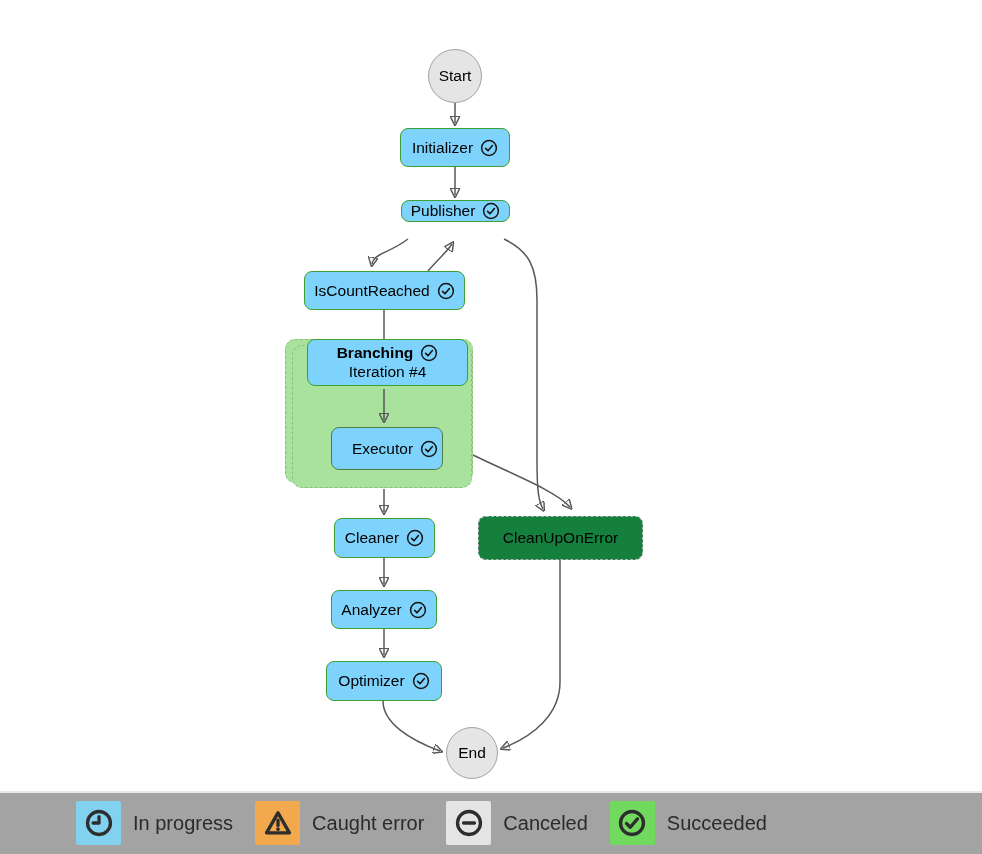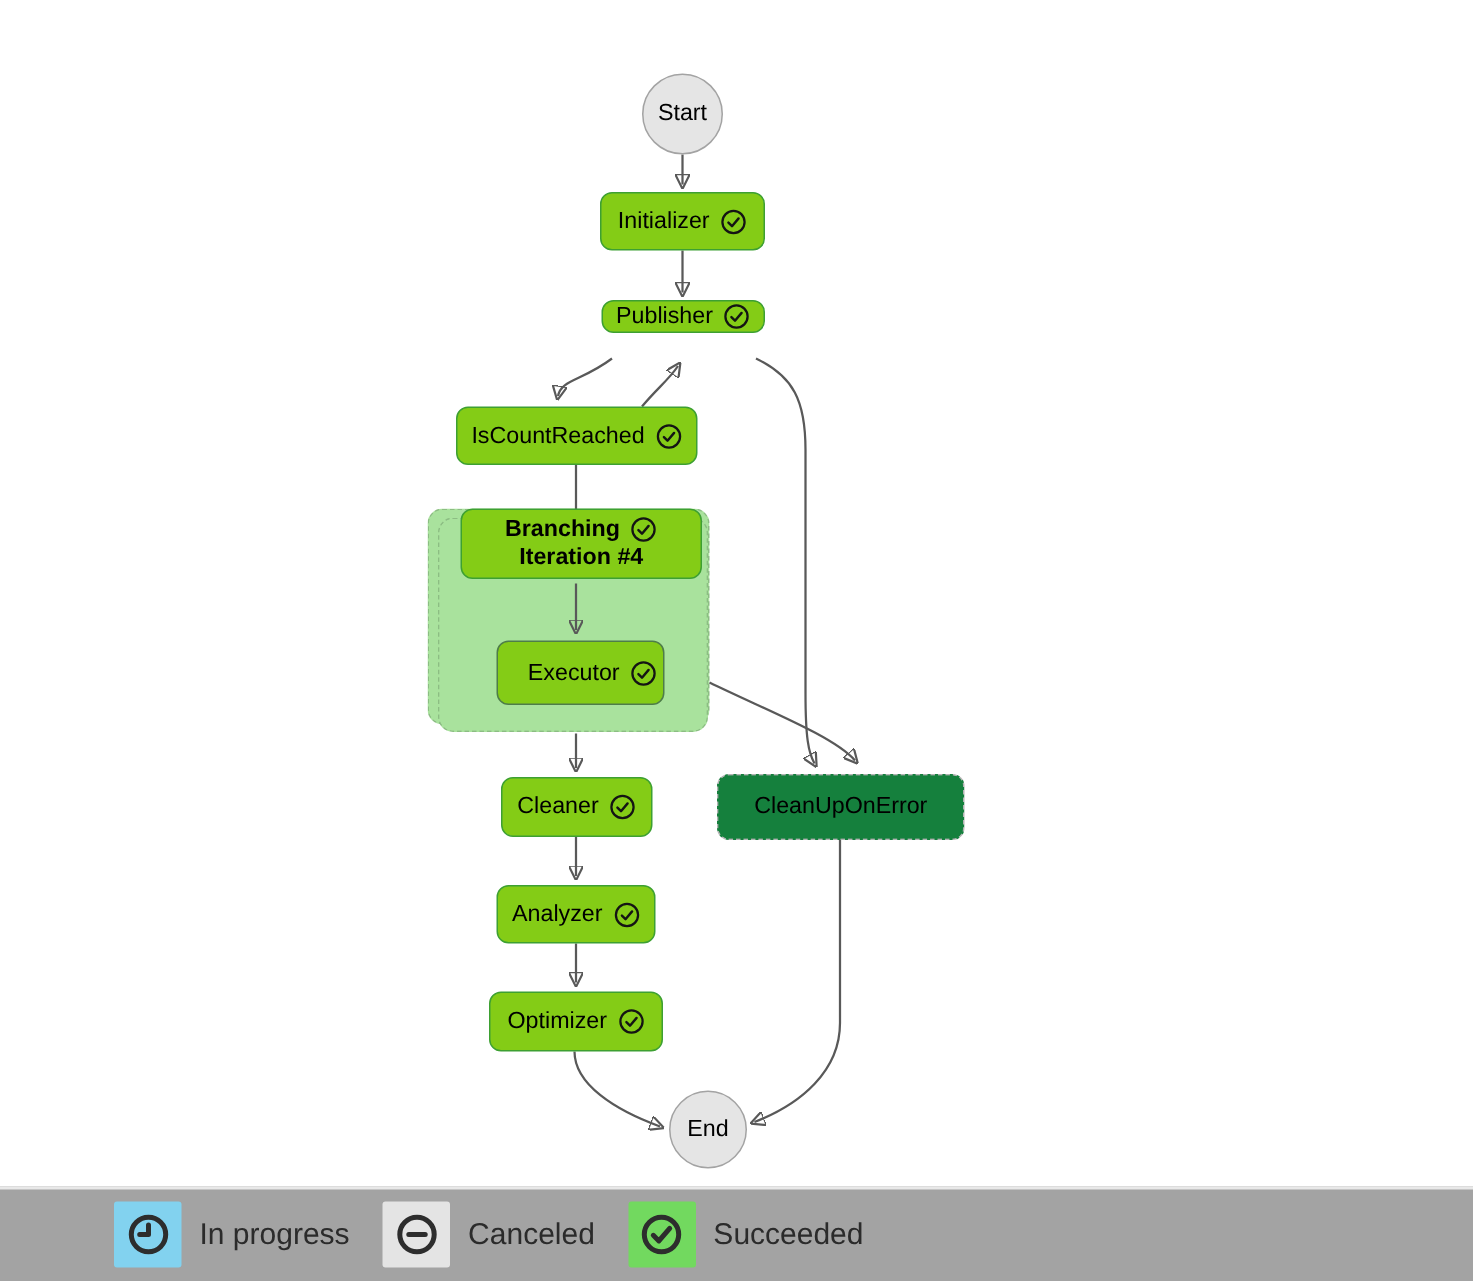--- a/index.html
+++ b/index.html
@@ -6,21 +6,21 @@
   body{
     width:982px;height:854px;position:relative;overflow:hidden;
     font-family:"Liberation Sans","DejaVu Sans",sans-serif;color:#000;
   }
   .canvas{position:absolute;left:0;top:0;width:982px;height:791px;}
   .edges{position:absolute;left:0;top:0;z-index:1;}
   .edges path{fill:none;stroke:#595959;stroke-width:1.5px;}
   .node{
     position:absolute;z-index:2;box-sizing:border-box;
     display:flex;align-items:center;justify-content:center;gap:7px;
-    background:#84cc16;border:1.5px solid #3da032;border-radius:8px;
+    background:#7dd3fc;border:1.5px solid #3da032;border-radius:8px;
     font-size:15.5px;color:#000;cursor:pointer;
   }
   .terminal{
     background:#e5e5e5;border:1.5px solid #a3a3a3;border-radius:50%;
     font-size:15.5px;
   }
   .chk{width:18px;height:18px;flex:0 0 auto;}
   .chk circle{fill:none;stroke:#141414;stroke-width:1.5px;}
   .chk path{fill:none;stroke:#141414;stroke-width:1.6px;stroke-linecap:round;stroke-linejoin:round;}
 
@@ -41,21 +41,21 @@
     position:absolute;z-index:0;box-sizing:border-box;
     background:#a9e29d;border:1.5px dashed #8cbd83;border-radius:10px;
   }
   .iter-back{left:285px;top:339px;width:188px;height:144px;}
   .iter-main{left:292px;top:345px;width:180px;height:143px;}
   .branch-head{
     left:307px;top:339px;width:161px;height:47px;
     flex-direction:column;gap:1px;padding:3px 0;text-align:right;
   }
   .bh-row{display:flex;align-items:center;gap:7px;font-weight:bold;}
-  .bh-sub{font-weight:bold;}
+  .bh-sub{font-weight:normal;}
 
   
   .legend{
     position:absolute;left:0;top:791px;width:982px;height:63px;box-sizing:border-box;
     border-top:2px solid #e8e8e8;background:#a3a3a3;
     display:flex;align-items:flex-start;gap:22px;padding:8px 0 0 76px;
   }
   .legend-item{display:flex;align-items:center;gap:12px;font-size:20px;color:#2b2b2b;}
   .swatch{
     width:45px;height:44px;border-radius:2px;flex:0 0 auto;
@@ -181,20 +181,30 @@
     <span class="swatch" style="background-color: rgb(130, 210, 239);">
       <svg viewBox="0 0 24 24">
         <circle class="o" cx="12" cy="12" r="8.6"></circle>
         <path d="M12 7.2 V12 H7.6"></path>
       </svg>
     </span>
     <span class="legend-label">In progress</span>
   </div>
 
 
+  <div class="legend-item">
+    <span class="swatch" style="background-color: rgb(242, 168, 76);">
+      <svg viewBox="0 0 24 24">
+        <path d="M12 4.4 L20.6 19.4 H3.4 Z"></path>
+        <path d="M12 9.8 V13.8"></path>
+        <circle class="f" cx="12" cy="16.6" r="1.35"></circle>
+      </svg>
+    </span>
+    <span class="legend-label">Caught error</span>
+  </div>
 
   <div class="legend-item">
     <span class="swatch" style="background-color: rgb(228, 228, 228);">
       <svg viewBox="0 0 24 24">
         <circle class="o" cx="12" cy="12" r="8.6"></circle>
         <path d="M7.9 12 H16.1"></path>
       </svg>
     </span>
     <span class="legend-label">Canceled</span>
   </div>

